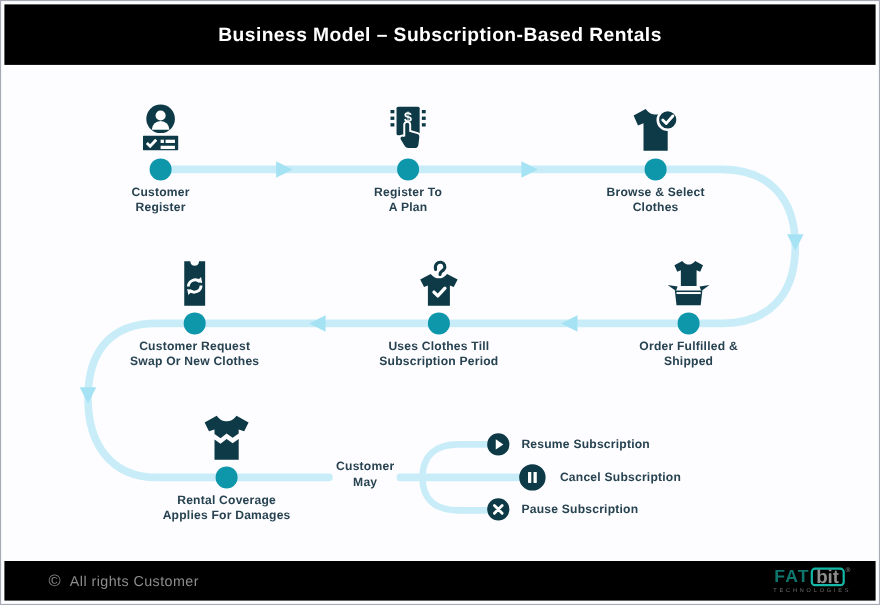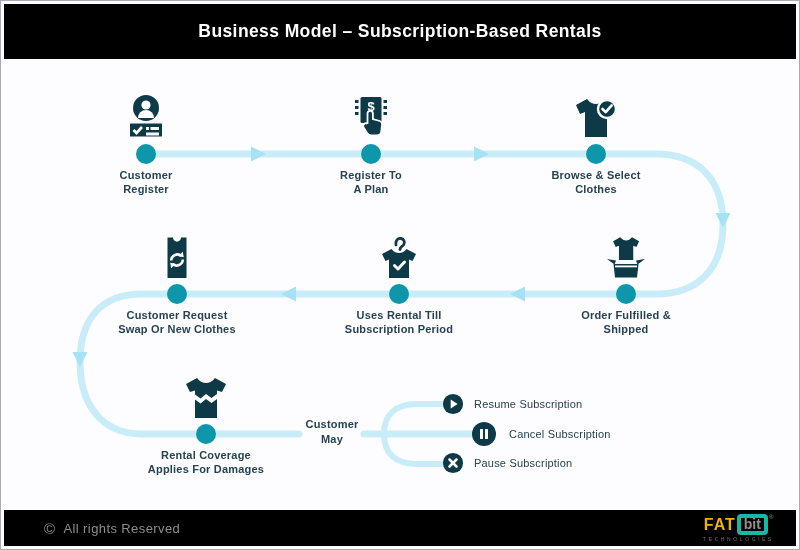--- a/index.html
+++ b/index.html
@@ -31,34 +31,34 @@
     letter-spacing:.2px; white-space:pre-line;
   }
   .free-label {
     position:absolute; transform:translate(-50%,-50%); text-align:center;
     font-size:11px; line-height:15px; font-weight:600; color:#274250;
     letter-spacing:.2px; white-space:pre-line;
   }
   .opt-icon { position:absolute; transform:translate(-50%,-50%); line-height:0; }
   .opt-label {
     position:absolute; transform:translateY(-50%); white-space:nowrap;
-    font-size:11px; font-weight:400; color:#274250; letter-spacing:.2px;
+    font-size:11px; font-weight:700; color:#274250; letter-spacing:.2px;
   }
   .footerbar {
     position:absolute; left:3px; right:3px; bottom:3px; height:36px;
     background:#000; display:flex; align-items:center; justify-content:space-between;
     padding:0 22px 0 40px; color:#8d8d8d;
   }
   .copyright { display:flex; align-items:center; gap:8px; font-size:13px; letter-spacing:.4px; }
   .copy-icon { font-size:15px; line-height:1; }
   .logo { text-align:center; line-height:1; }
   .logo-top { display:flex; align-items:center; justify-content:center; }
-  .logo-fat { font-size:16px; font-weight:700; color:#eab308; letter-spacing:1px;text-align:center; }
+  .logo-fat { font-size:16px; font-weight:700; color:#0f766e; letter-spacing:1px;text-align:center; }
   .logo-bit {
-    font-size:14px; font-weight:700; color:#8f8f8f; border:4px solid #14b8a6;
+    font-size:17px; font-weight:700; color:#8f8f8f; border:2px solid #14b8a6;
     border-radius:4px; padding:0 3px; line-height:13px; margin-left:1px;
   }
   .logo-mark { font-size:6px; color:#8f8f8f; align-self:flex-start; margin-left:1px; }
   .logo-sub { font-size:5px; color:#707070; letter-spacing:2.6px; margin-top:2px; }
 </style>
 </head>
 <body>
 
 <div class="frame">
 
@@ -155,21 +155,21 @@
 
     <div class="step" style="left:398px; top:293px">
       <div class="icon48">
         <svg viewBox="0 0 48 48">
           <path d="M21 11 c-1 -4 1.5 -7 5 -6.5 c3 0.5 4.5 4 2.5 6.5 c-1.5 1.8 -3.5 2 -3.5 4.5" stroke="#0d3a46" stroke-width="2.8" fill="none" stroke-linecap="round"></path>
           <path d="M16.5 15 C19 18 21.5 19 24 19 C26.5 19 29 18 31.5 15 L41 20 L37.5 27 L34 25.5 L34 44 L14 44 L14 25.5 L10.5 27 L7 20 Z" fill="#0d3a46"></path>
           <path d="M19.5 31.5 l3.5 3.5 l6.5 -7" stroke="#fff" stroke-width="3" fill="none" stroke-linecap="round" stroke-linejoin="round"></path>
         </svg>
       </div>
       <div class="dot"></div>
-      <div class="step-label">Uses Rental Till
+      <div class="step-label">Uses Clothes Till
 Subscription Period</div>
     </div>
 
     <div class="step" style="left:176px; top:293px">
       <div class="icon48">
         <svg viewBox="0 0 48 48">
           <path d="M14.5 3.5 H20 C20 9 28 9 28 3.5 H33.5 V44 H14.5 Z" fill="#0d3a46"></path>
           <path d="M18.2 26.5 a6.2 6.2 0 0 1 10.4 -4.4" stroke="#fff" stroke-width="2.6" fill="none"></path>
           <path d="M29.8 17.8 l1 5.4 l-5.3 -1 z" fill="#fff"></path>
           <path d="M29.8 25.5 a6.2 6.2 0 0 1 -10.4 4.4" stroke="#fff" stroke-width="2.6" fill="none"></path>
@@ -219,21 +219,21 @@
         <path d="M8.2 8.2 L15.8 15.8 M15.8 8.2 L8.2 15.8" stroke="#fff" stroke-width="2.8" stroke-linecap="round"></path>
       </svg>
     </div>
     <div class="opt-label" style="left:473px; top:462px">Pause Subscription</div>
 
   </div>
 
   <div class="footerbar">
     <div class="copyright">
       <span class="copy-icon">©</span>
-      <span>All rights Reserved</span>
+      <span>All rights Customer</span>
     </div>
     <div class="logo">
       <div class="logo-top">
         <span class="logo-fat">FAT</span>
         <span class="logo-bit">bit</span>
         <span class="logo-mark">®</span>
       </div>
       <div class="logo-sub">TECHNOLOGIES</div>
     </div>
   </div>

